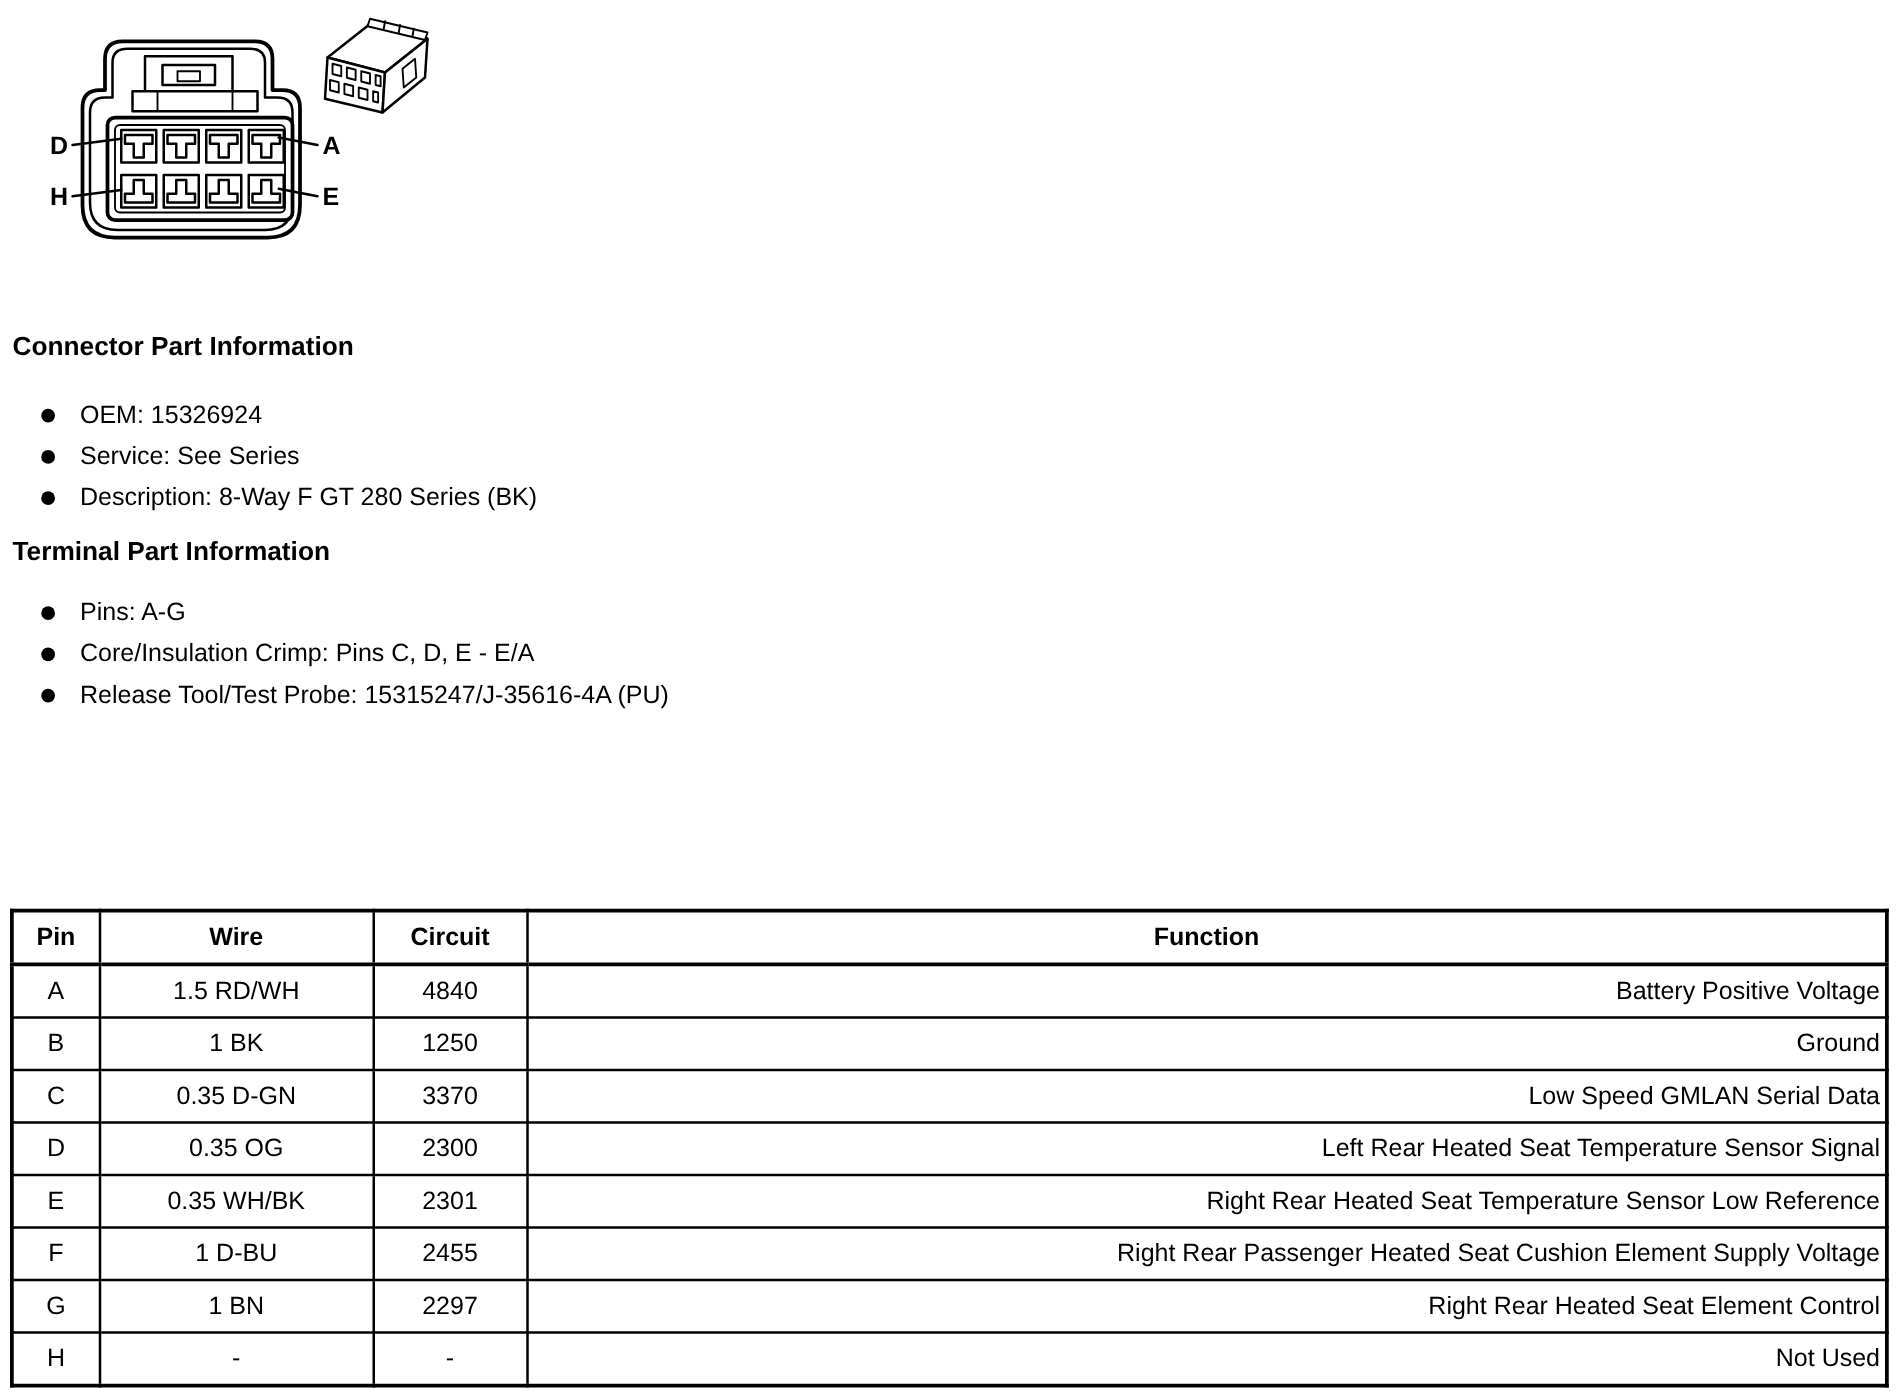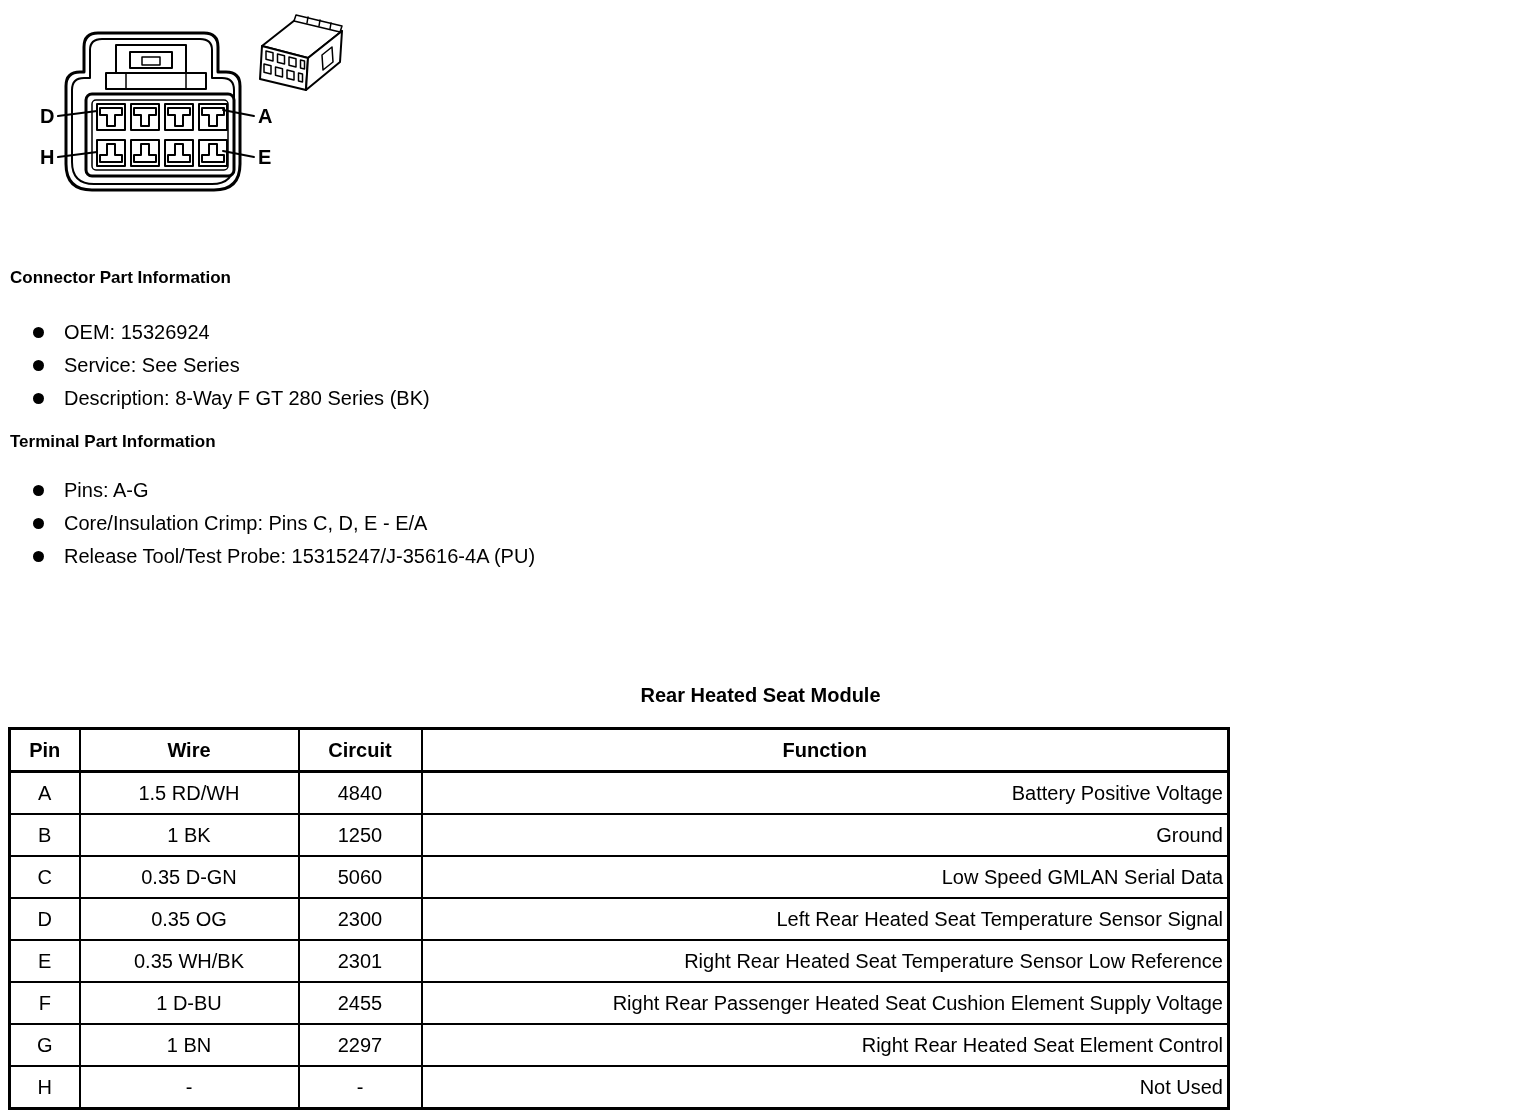--- a/index.html
+++ b/index.html
@@ -16,21 +16,21 @@
   .connector-svg path, .connector-svg rect, .connector-svg line, .connector-svg polygon {
     fill: #ffffff; stroke: #000000; stroke-linejoin: round; stroke-linecap: round;
   }
   .connector-svg text {
     fill: #000000; stroke: none;
     font-family: "Liberation Sans", sans-serif;
     font-size: 20px; font-weight: bold;
   }
   .sec-title {
     position: absolute; left: 10px; margin: 0;
-    font-size: 17px; font-weight: bold; line-height: 24px;
+    font-size: 21px; font-weight: bold; line-height: 24px;
     white-space: nowrap;
   }
   .t1 { top: 266px; }
   .t2 { top: 430px; }
   .bullets {
     position: absolute; left: 33px; margin: 0; padding: 0; list-style: none;
   }
   .b1 { top: 316px; }
   .b2 { top: 474px; }
   .bullets li {
@@ -39,21 +39,21 @@
   }
   .dot {
     width: 11px; height: 11px; border-radius: 50%;
     background: #000000; margin-right: 20px; flex: none;
   }
   .table-title {
     position: absolute; left: 8px; top: 684px; width: 1505px;
     text-align: center; font-size: 20px; font-weight: bold;
   }
   table.pinout {
-    position: absolute; left: 8px; top: 727px; width: 1222px;
+    position: absolute; left: 8px; top: 727px; width: 1503px;
     border-collapse: collapse; table-layout: fixed;
     border: 3px solid #000000;
     font-size: 20px;
   }
   table.pinout th, table.pinout td {
     border: 2px solid #000000;
     height: 40px; padding: 0 4px;
     text-align: center; vertical-align: middle;
     overflow: hidden; white-space: nowrap;
   }
@@ -166,21 +166,20 @@
     <li>
       <span class="dot"></span>
       <span>Core/Insulation Crimp: Pins C, D, E - E/A</span>
     </li>
     <li>
       <span class="dot"></span>
       <span>Release Tool/Test Probe: 15315247/J-35616-4A (PU)</span>
     </li>
   </ul>
 
-  <div class="table-title">Rear Heated Seat Module</div>
 
   <table class="pinout">
     <colgroup>
       <col style="width:70px">
       <col style="width:219px">
       <col style="width:123px">
       <col>
     </colgroup>
     <thead>
       <tr>
@@ -199,21 +198,21 @@
       </tr>
       <tr>
         <td>B</td>
         <td>1 BK</td>
         <td>1250</td>
         <td class="fn">Ground</td>
       </tr>
       <tr>
         <td>C</td>
         <td>0.35 D-GN</td>
-        <td>5060</td>
+        <td>3370</td>
         <td class="fn">Low Speed GMLAN Serial Data</td>
       </tr>
       <tr>
         <td>D</td>
         <td>0.35 OG</td>
         <td>2300</td>
         <td class="fn">Left Rear Heated Seat Temperature Sensor Signal</td>
       </tr>
       <tr>
         <td>E</td>

